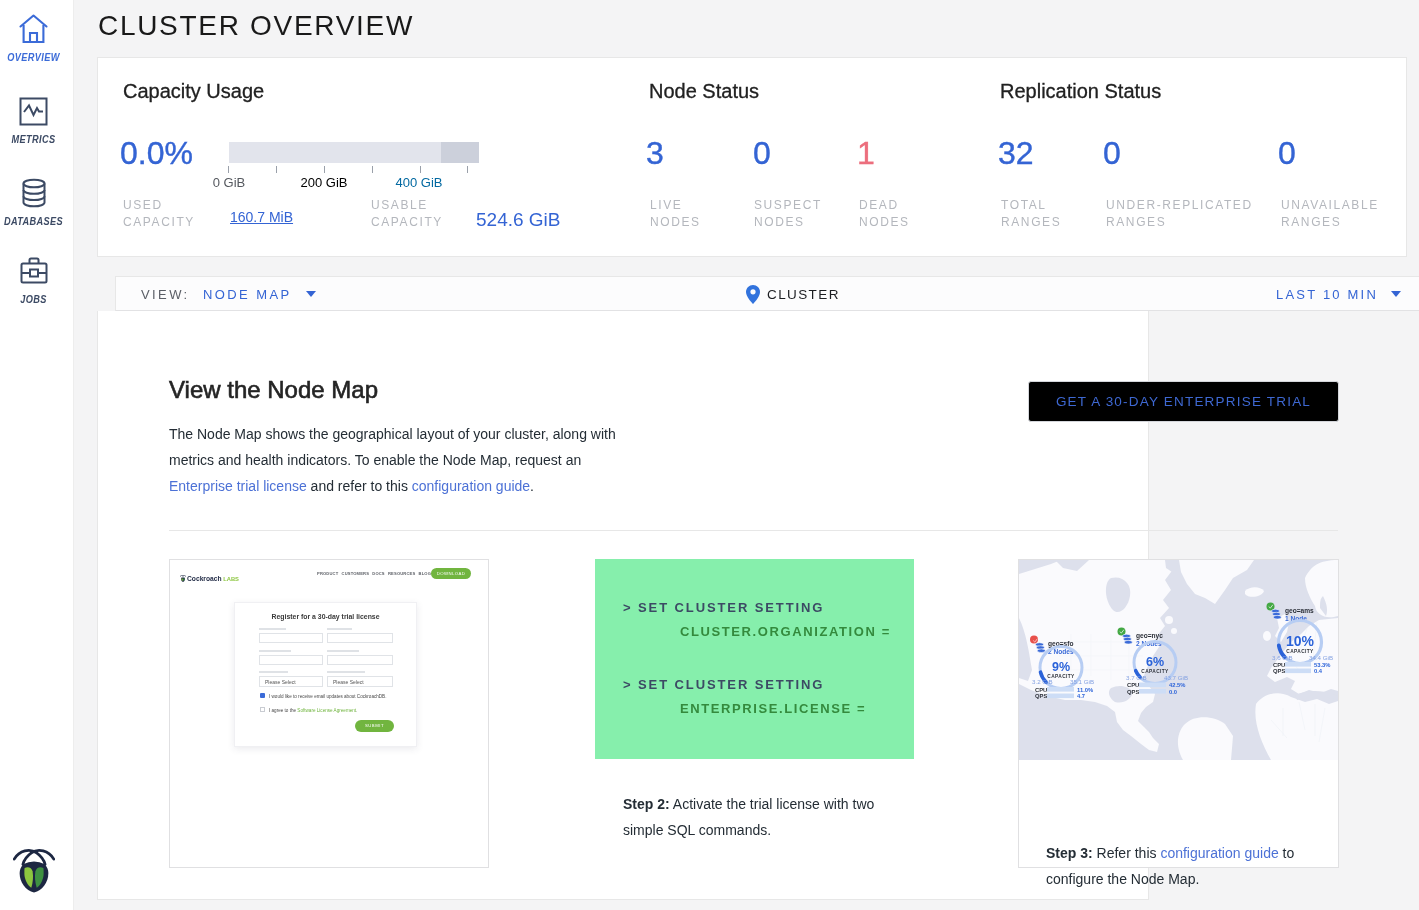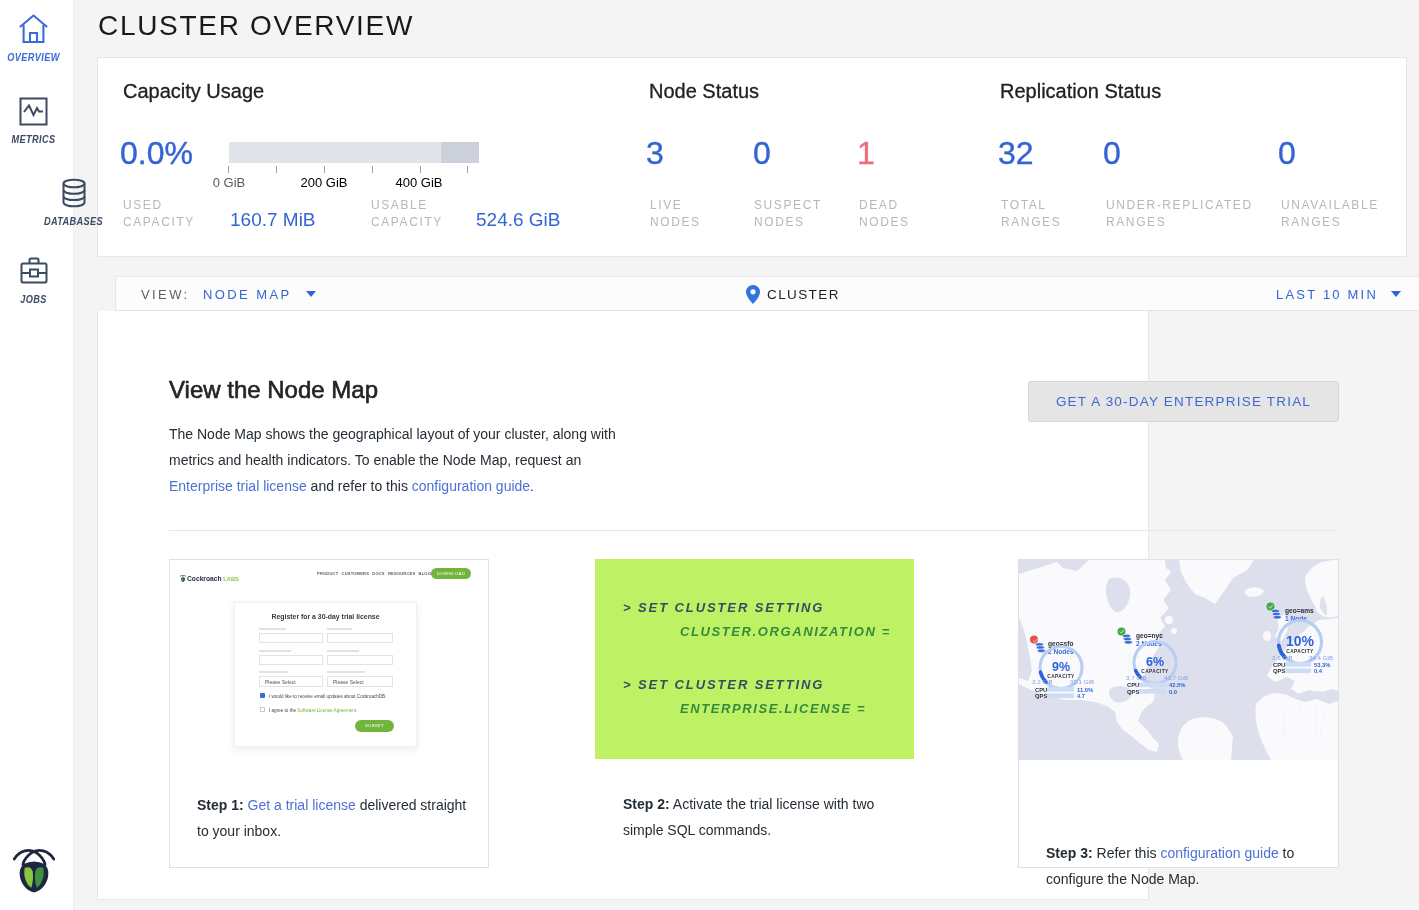--- a/index.html
+++ b/index.html
@@ -42,21 +42,21 @@
     </svg>
     <span class="navlabel" style="color:#3b6bd8;">OVERVIEW</span>
   </div>
   <div class="navitem" style="top:97px;">
     <svg width="29" height="29" viewBox="0 0 29 29" fill="none" stroke="#3c4a64" stroke-width="2">
       <rect x="1.5" y="1.5" width="26" height="26"></rect>
       <path d="M5 15 L10 8.5 L14.5 18 L18 11 L20 14.5 H24"></path>
     </svg>
     <span class="navlabel">METRICS</span>
   </div>
-  <div class="navitem" style="top:178px;margin-left:40px;">
+  <div class="navitem" style="top:178px;">
     <svg width="26" height="30" viewBox="0 0 26 30" fill="none" stroke="#3c4a64" stroke-width="2">
       <ellipse cx="13" cy="5.5" rx="10.5" ry="3.8"></ellipse>
       <path d="M2.5 5.5 V24.5 c0,2.1 4.7,3.8 10.5,3.8 s10.5,-1.7 10.5,-3.8 V5.5"></path>
       <path d="M2.5 12 c0,2.1 4.7,3.8 10.5,3.8 s10.5,-1.7 10.5,-3.8"></path>
       <path d="M2.5 18.3 c0,2.1 4.7,3.8 10.5,3.8 s10.5,-1.7 10.5,-3.8"></path>
     </svg>
     <span class="navlabel">DATABASES</span>
   </div>
   <div class="navitem" style="top:255px;">
     <svg width="30" height="31" viewBox="0 0 30 31" fill="none" stroke="#3c4a64" stroke-width="2">
@@ -89,24 +89,24 @@
   <div class="abs" style="left:343px; top:84px; width:38px; height:21px; background:#ccd0db;"></div>
 
   <div class="abs" style="left:130px; top:108px; width:1px; height:7px; background:#9aa0aa;"></div>
   <div class="abs" style="left:178px; top:108px; width:1px; height:7px; background:#9aa0aa;"></div>
   <div class="abs" style="left:226px; top:108px; width:1px; height:7px; background:#9aa0aa;"></div>
   <div class="abs" style="left:274px; top:108px; width:1px; height:7px; background:#9aa0aa;"></div>
   <div class="abs" style="left:322px; top:108px; width:1px; height:7px; background:#9aa0aa;"></div>
   <div class="abs" style="left:369px; top:108px; width:1px; height:7px; background:#9aa0aa;"></div>
   <div class="abs" style="left:101px; top:117px; width:60px; text-align:center; font-size:13px; color:#55595f;">0 GiB</div>
   <div class="abs" style="left:196px; top:117px; width:60px; text-align:center; font-size:13px; color:#000000;">200 GiB</div>
-  <div class="abs" style="left:291px; top:117px; width:60px; text-align:center; font-size:13px; color:#000000;">400 GiB</div>
+  <div class="abs" style="left:291px; top:117px; width:60px; text-align:center; font-size:13px; color:#0369a1;">400 GiB</div>
 
   <div class="abs lbl" style="left:25px; top:139px;">USED<br>CAPACITY</div>
-  <div class="abs blue" style="left:132px; top:151px; font-size:19px;">160.7 MiB</div>
+  <div class="abs blue" style="left:132px; top:151px; font-size:14px;text-decoration:underline;">160.7 MiB</div>
   <div class="abs lbl" style="left:273px; top:139px;">USABLE<br>CAPACITY</div>
   <div class="abs blue" style="left:378px; top:151px; font-size:19px;">524.6 GiB</div>
 
   <div class="abs sectitle" style="left:551px; top:22px;">Node Status</div>
   <div class="abs num" style="left:548px; top:77px;">3</div>
   <div class="abs num" style="left:655px; top:77px;">0</div>
   <div class="abs num" style="left:759px; top:77px; color:#ec6e7d;">1</div>
   <div class="abs lbl" style="left:552px; top:139px;">LIVE<br>NODES</div>
   <div class="abs lbl" style="left:656px; top:139px;">SUSPECT<br>NODES</div>
   <div class="abs lbl" style="left:761px; top:139px;">DEAD<br>NODES</div>
@@ -134,21 +134,21 @@
 </div>
 
 <div id="panel">
   <div class="abs" style="left:71px; top:65px; font-size:24px; font-weight:400; -webkit-text-stroke:0.6px #242424; color:#242424;">View the Node Map</div>
   <div class="abs body-text" style="left:71px; top:110px; white-space:nowrap;">
     The Node Map shows the geographical layout of your cluster, along with<br>
     metrics and health indicators. To enable the Node Map, request an<br>
     <a class="link" href="#">Enterprise trial license</a> and refer to this <a class="link" href="#">configuration guide</a>.
   </div>
 
-  <div class="abs" style="left:930px; top:70px; width:311px; height:41px; border:1px solid #d4d6db; border-radius:3px; background:#e5e5e5; text-align:center; line-height:39px; font-size:13.5px; letter-spacing:1.2px; color:#3e68d2;">GET A 30-DAY ENTERPRISE TRIAL</div>
+  <div class="abs" style="left:930px; top:70px; width:311px; height:41px; border:1px solid #d4d6db; border-radius:3px; background:#000000; text-align:center; line-height:39px; font-size:13.5px; letter-spacing:1.2px; color:#3e68d2;">GET A 30-DAY ENTERPRISE TRIAL</div>
 
   <div class="abs" style="left:71px; top:219px; width:1169px; height:1px; background:#e7e7e7;"></div>
 
   <div class="abs" style="left:71px; top:248px; width:320px; height:309px; border:1px solid #e0e0e2; background:#fff;">
 
     <div class="abs" style="left:9px; top:7px;">
       <svg width="8" height="10" viewBox="0 0 42 48" style="vertical-align:-2px;">
         <path d="M5 15 C10 8.5, 17 8, 25 14 L23.5 16.5 C16.5 11, 11 11.5, 7 17 Z" fill="#1d2742"></path>
         <path d="M37 15 C32 8.5, 25 8, 17 14 L18.5 16.5 C25.5 11, 31 11.5, 35 17 Z" fill="#1d2742"></path>
         <path d="M13 21 L29 21 C30.6 23.3 31 26 31 29 C31 36 26.5 43 21 45.2 C15.5 43 11 36 11 29 C11 26 11.4 23.3 13 21 Z" fill="#1d2742"></path>
@@ -178,26 +178,23 @@
       <div class="abs" style="left:92px; top:73px; width:66px; height:11px; border:1px solid #e0e3e7; font-size:5px; color:#555; line-height:11px; padding-left:5px;">Please Select</div>
 
       <div class="abs" style="left:25px; top:90px; width:5px; height:5px; background:#3b6bd8; border-radius:1px;"></div>
       <div class="abs" style="left:34px; top:90.5px; font-size:4.6px; color:#4a4a4a;">I would like to receive email updates about CockroachDB.</div>
       <div class="abs" style="left:25px; top:104px; width:5px; height:5px; border:1px solid #c9ccd2;"></div>
       <div class="abs" style="left:34px; top:104.5px; font-size:4.6px; color:#4a4a4a;">I agree to the <span style="color:#71b53f;">Software License Agreement</span>.</div>
 
       <div class="abs" style="left:120px; top:117px; width:39px; height:12px; border-radius:7px; background:#71b53f; color:#fff; font-size:4.3px; text-align:center; line-height:12px; letter-spacing:0.5px;">SUBMIT</div>
     </div>
 
-    <div class="abs body-text" style="left:27px; top:232px; white-space:nowrap;">
-      <b>Step 1:</b> <a class="link" href="#">Get a trial license</a> delivered straight<br>to your inbox.
-    </div>
-  </div>
-
-  <div class="abs" style="left:497px; top:248px; width:319px; height:200px; background:#bef264;font-style:italic;">
+  </div>
+
+  <div class="abs" style="left:497px; top:248px; width:319px; height:200px; background:#86efac;">
     <div class="abs" style="left:28px; top:41px; font-size:13px; font-weight:700; letter-spacing:1.9px; color:#3c4a64;">&gt; SET CLUSTER SETTING</div>
     <div class="abs" style="left:85px; top:65px; font-size:13px; font-weight:700; letter-spacing:1.6px; color:#348a3d;">CLUSTER.ORGANIZATION =</div>
     <div class="abs" style="left:28px; top:118px; font-size:13px; font-weight:700; letter-spacing:1.9px; color:#3c4a64;">&gt; SET CLUSTER SETTING</div>
     <div class="abs" style="left:85px; top:142px; font-size:13px; font-weight:700; letter-spacing:1.6px; color:#348a3d;">ENTERPRISE.LICENSE =</div>
   </div>
   <div class="abs body-text" style="left:525px; top:480px; white-space:nowrap;">
     <b>Step 2:</b> Activate the trial license with two<br>simple SQL commands.
   </div>
 
   <div class="abs" style="left:920px; top:248px; width:321px; height:309px; border:1px solid #e0e0e2; background:#fff;">

